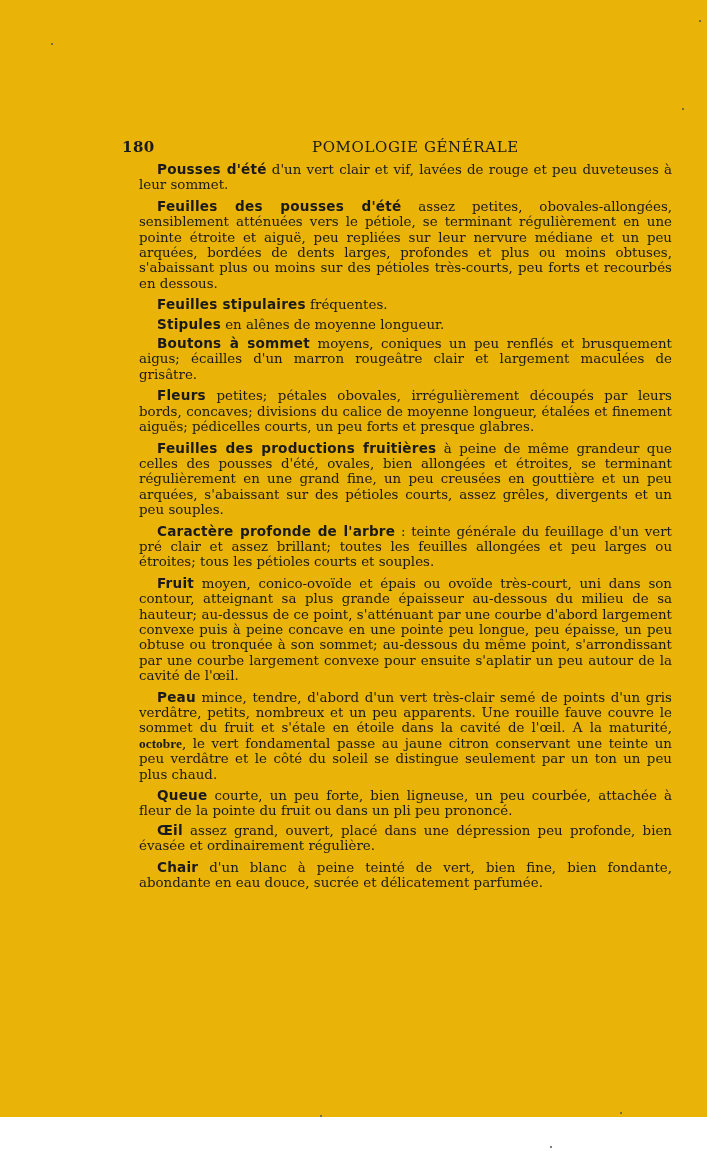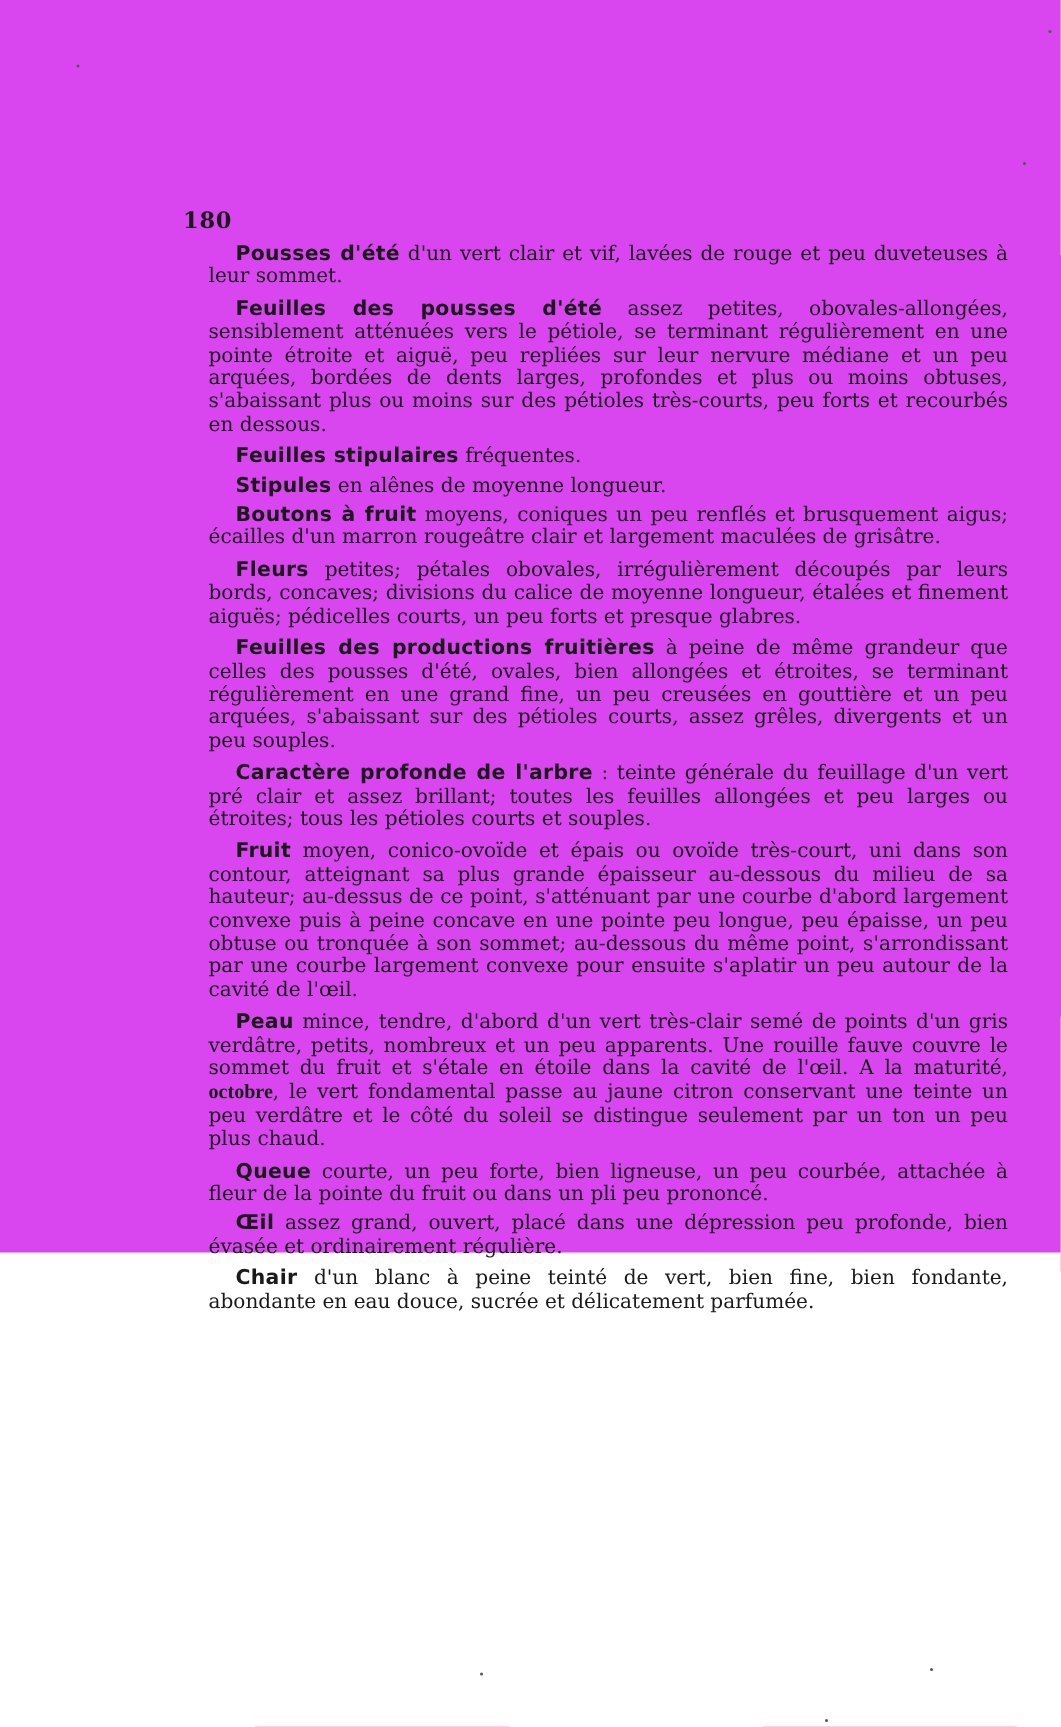--- a/index.html
+++ b/index.html
@@ -1,44 +1,45 @@
 <!DOCTYPE html>
 <html><head>
 <meta charset="utf-8">
 <style>
   html, body { margin: 0; padding: 0; background: #ffffff; }
   body { width: 707px; height: 1151px; position: relative; overflow: hidden;
          font-family: "DejaVu Serif", "Liberation Serif", serif; color: #1a1a1a; }
-  .page { position: absolute; left: 0; top: 0; width: 707px; height: 835px; background: #d946ef; }
+  .page { position: absolute; left: 0; top: 0; width: 707px; height: 1117px; background: #eab308; }
   .header { position: absolute; left: 122px; top: 138px; width: 550px; height: 20px; }
   .pagenum { position: absolute; left: 0; top: 0; font-size: 15px; font-weight: bold; letter-spacing: 0.5px; }
   .running-title { position: absolute; left: 190px; top: 0; font-size: 15px; letter-spacing: 0.6px; }
   .body-text { position: absolute; left: 122px; top: 162px; width: 550px; }
   .para { margin: 0 0 6px 17px; font-size: 13.4px; line-height: 15.4px; text-align: justify;
           text-align-last: left; text-indent: 18px; hyphens: manual; }
   .para .lead { font-family: "DejaVu Sans", "Liberation Sans", sans-serif; font-weight: bold;
                 font-size: 13.6px; letter-spacing: 0.2px; }
   .para .inline-bold { font-family: Liberation Serif, serif; font-weight: bold; }
   .speck { position: absolute; width: 2px; height: 2px; background: #555; border-radius: 1px; }
 </style>
 </head>
 <body>
 
 <div class="page">
 
   <div class="header">
     <span class="pagenum">180</span>
+    <span class="running-title">POMOLOGIE GÉNÉRALE</span>
   </div>
 
   <div class="body-text">
     <p class="para"><span class="lead">Pousses d'été</span><span> d'un vert clair et vif, lavées de rouge et peu duveteuses à leur sommet.</span></p>
     <p class="para"><span class="lead">Feuilles des pousses d'été</span><span> assez petites, obovales-allongées, sensiblement atténuées vers le pétiole, se terminant régulièrement en une pointe étroite et aiguë, peu repliées sur leur nervure médiane et un peu arquées, bordées de dents larges, profondes et plus ou moins obtuses, s'abaissant plus ou moins sur des pétioles très-courts, peu forts et recourbés en dessous.</span></p>
     <p class="para" style="margin-bottom:4px"><span class="lead">Feuilles stipulaires</span><span> fréquentes.</span></p>
     <p class="para" style="margin-bottom:4px"><span class="lead">Stipules</span><span> en alênes de moyenne longueur.</span></p>
-    <p class="para"><span class="lead">Boutons à fruit</span><span> moyens, coniques un peu renflés et brusquement aigus; écailles d'un marron rougeâtre clair et largement maculées de grisâtre.</span></p>
+    <p class="para"><span class="lead">Boutons à sommet</span><span> moyens, coniques un peu renflés et brusquement aigus; écailles d'un marron rougeâtre clair et largement maculées de grisâtre.</span></p>
     <p class="para"><span class="lead">Fleurs</span><span> petites; pétales obovales, irrégulièrement découpés par leurs bords, concaves; divisions du calice de moyenne longueur, étalées et finement aiguës; pédicelles courts, un peu forts et presque glabres.</span></p>
     <p class="para"><span class="lead">Feuilles des productions fruitières</span><span> à peine de même grandeur que celles des pousses d'été, ovales, bien allongées et étroites, se terminant régulièrement en une grand fine, un peu creusées en gouttière et un peu arquées, s'abaissant sur des pétioles courts, assez grêles, divergents et un peu souples.</span></p>
     <p class="para"><span class="lead">Caractère profonde de l'arbre</span><span> : teinte générale du feuillage d'un vert pré clair et assez brillant; toutes les feuilles allongées et peu larges ou étroites; tous les pétioles courts et souples.</span></p>
     <p class="para"><span class="lead">Fruit</span><span> moyen, conico-ovoïde et épais ou ovoïde très-court, uni dans son contour, atteignant sa plus grande épaisseur au-dessous du milieu de sa hauteur; au-dessus de ce point, s'atténuant par une courbe d'abord largement convexe puis à peine concave en une pointe peu longue, peu épaisse, un peu obtuse ou tronquée à son sommet; au-dessous du même point, s'arrondissant par une courbe largement convexe pour ensuite s'aplatir un peu autour de la cavité de l'œil.</span></p>
     <p class="para"><span class="lead">Peau</span><span> mince, tendre, d'abord d'un vert très-clair semé de points d'un gris verdâtre, petits, nombreux et un peu apparents. Une rouille fauve couvre le sommet du fruit et s'étale en étoile dans la cavité de l'œil. A la maturité, </span><span class="inline-bold">octobre</span><span>, le vert fondamental passe au jaune citron conservant une teinte un peu verdâtre et le côté du soleil se distingue seulement par un ton un peu plus chaud.</span></p>
     <p class="para" style="margin-bottom:4px"><span class="lead">Queue</span><span> courte, un peu forte, bien ligneuse, un peu courbée, attachée à fleur de la pointe du fruit ou dans un pli peu prononcé.</span></p>
     <p class="para"><span class="lead">Œil</span><span> assez grand, ouvert, placé dans une dépression peu profonde, bien évasée et ordinairement régulière.</span></p>
     <p class="para"><span class="lead">Chair</span><span> d'un blanc à peine teinté de vert, bien fine, bien fondante, abondante en eau douce, sucrée et délicatement parfumée.</span></p>
   </div>
 

